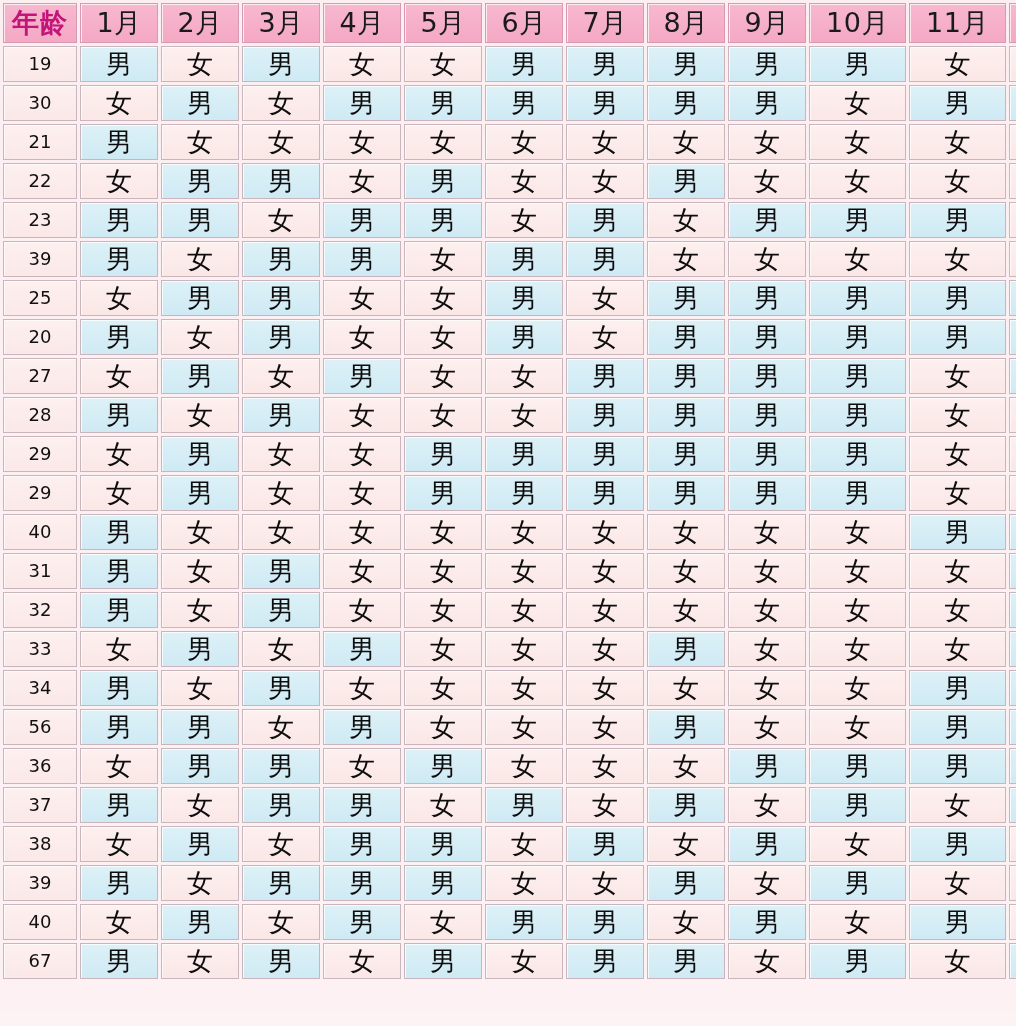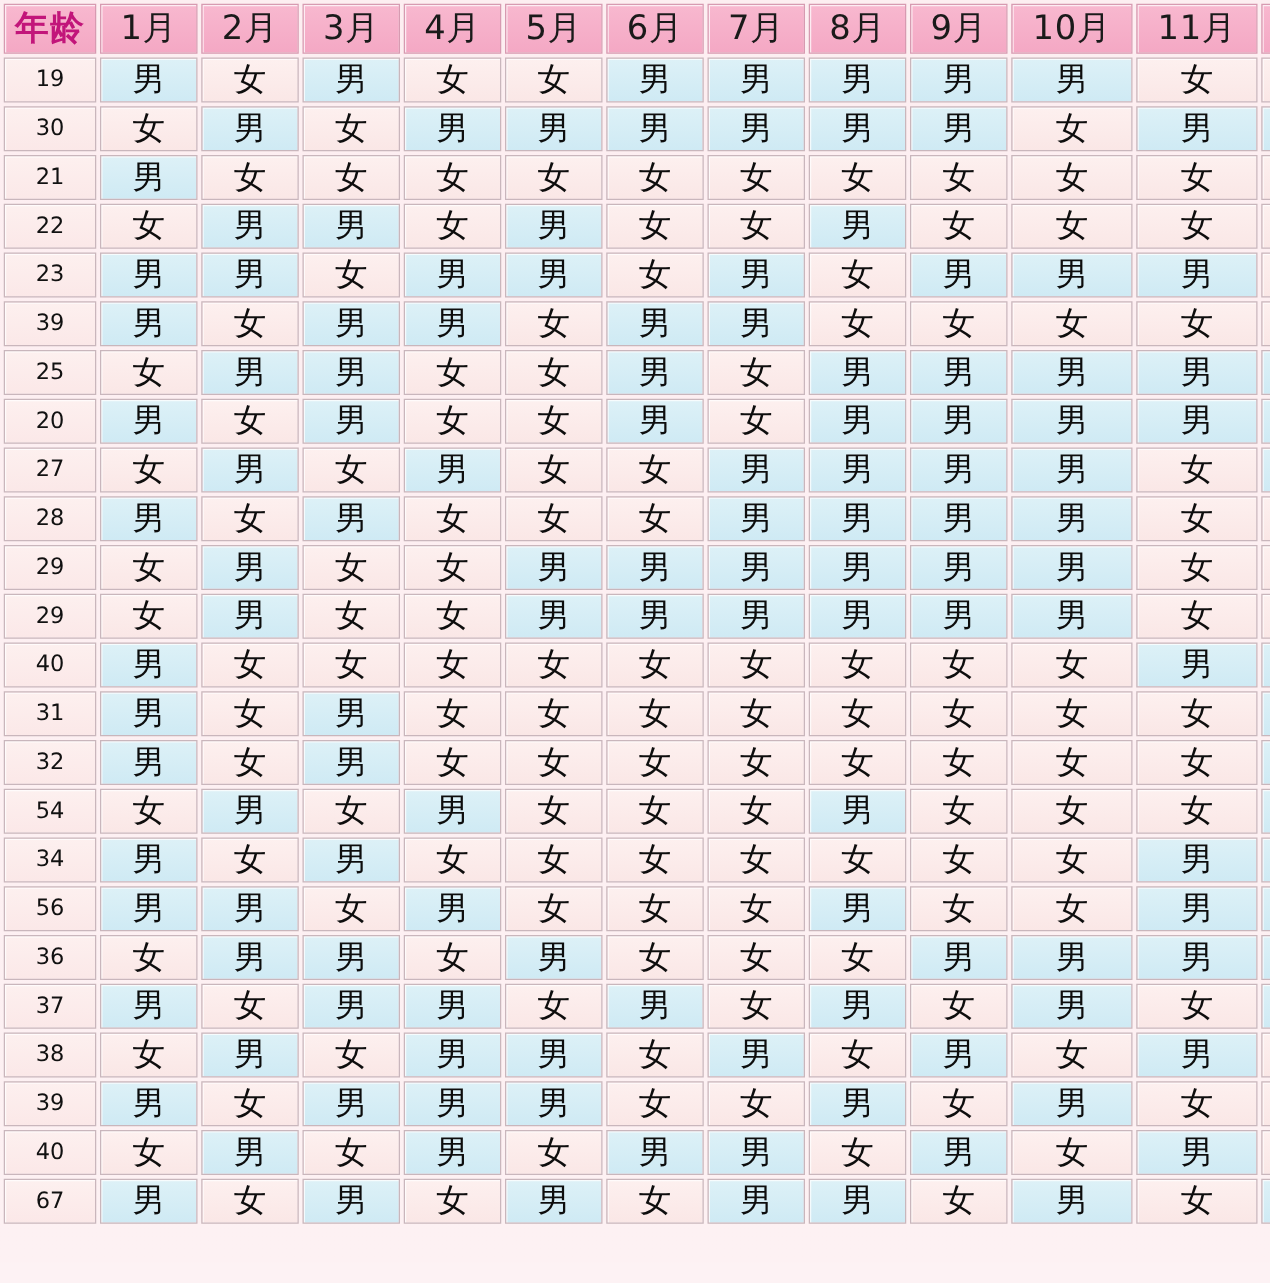--- a/index.html
+++ b/index.html
@@ -341,21 +341,21 @@
           <td class="girl">女</td>
           <td class="girl">女</td>
           <td class="girl">女</td>
           <td class="girl">女</td>
           <td class="girl">女</td>
           <td class="girl">女</td>
           <td class="girl">女</td>
           <td class="boy">男</td>
         </tr>
         <tr>
-          <td class="age">54</td>
+          <td class="age">33</td>
           <td class="girl">女</td>
           <td class="boy">男</td>
           <td class="girl">女</td>
           <td class="boy">男</td>
           <td class="girl">女</td>
           <td class="girl">女</td>
           <td class="girl">女</td>
           <td class="boy">男</td>
           <td class="girl">女</td>
           <td class="girl">女</td>

